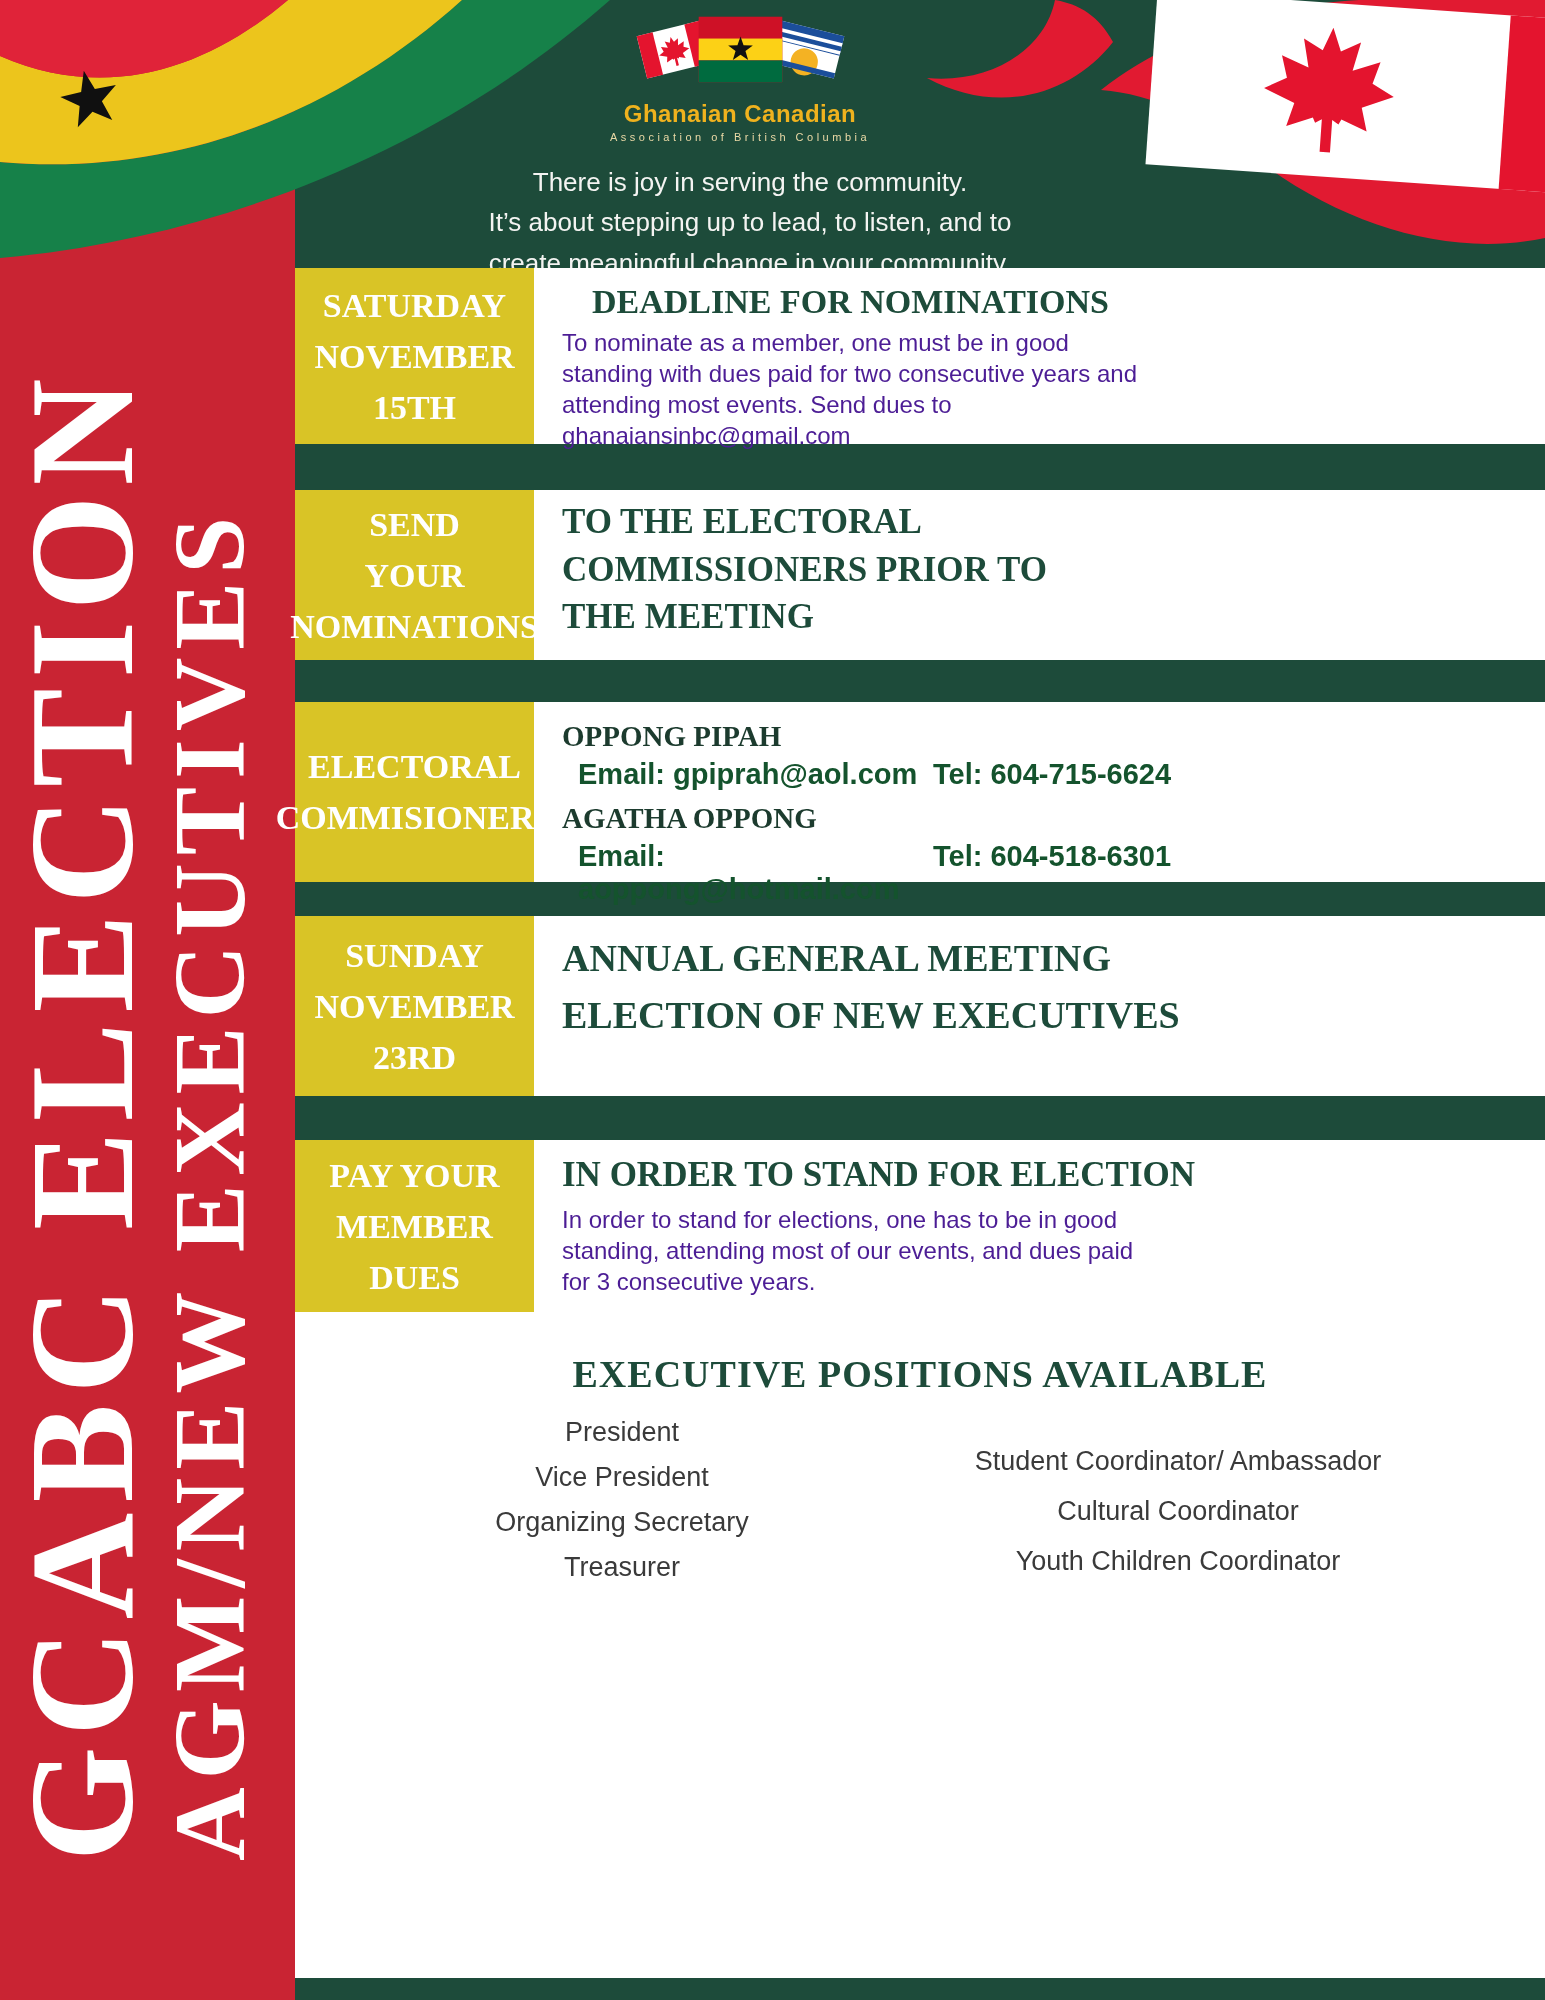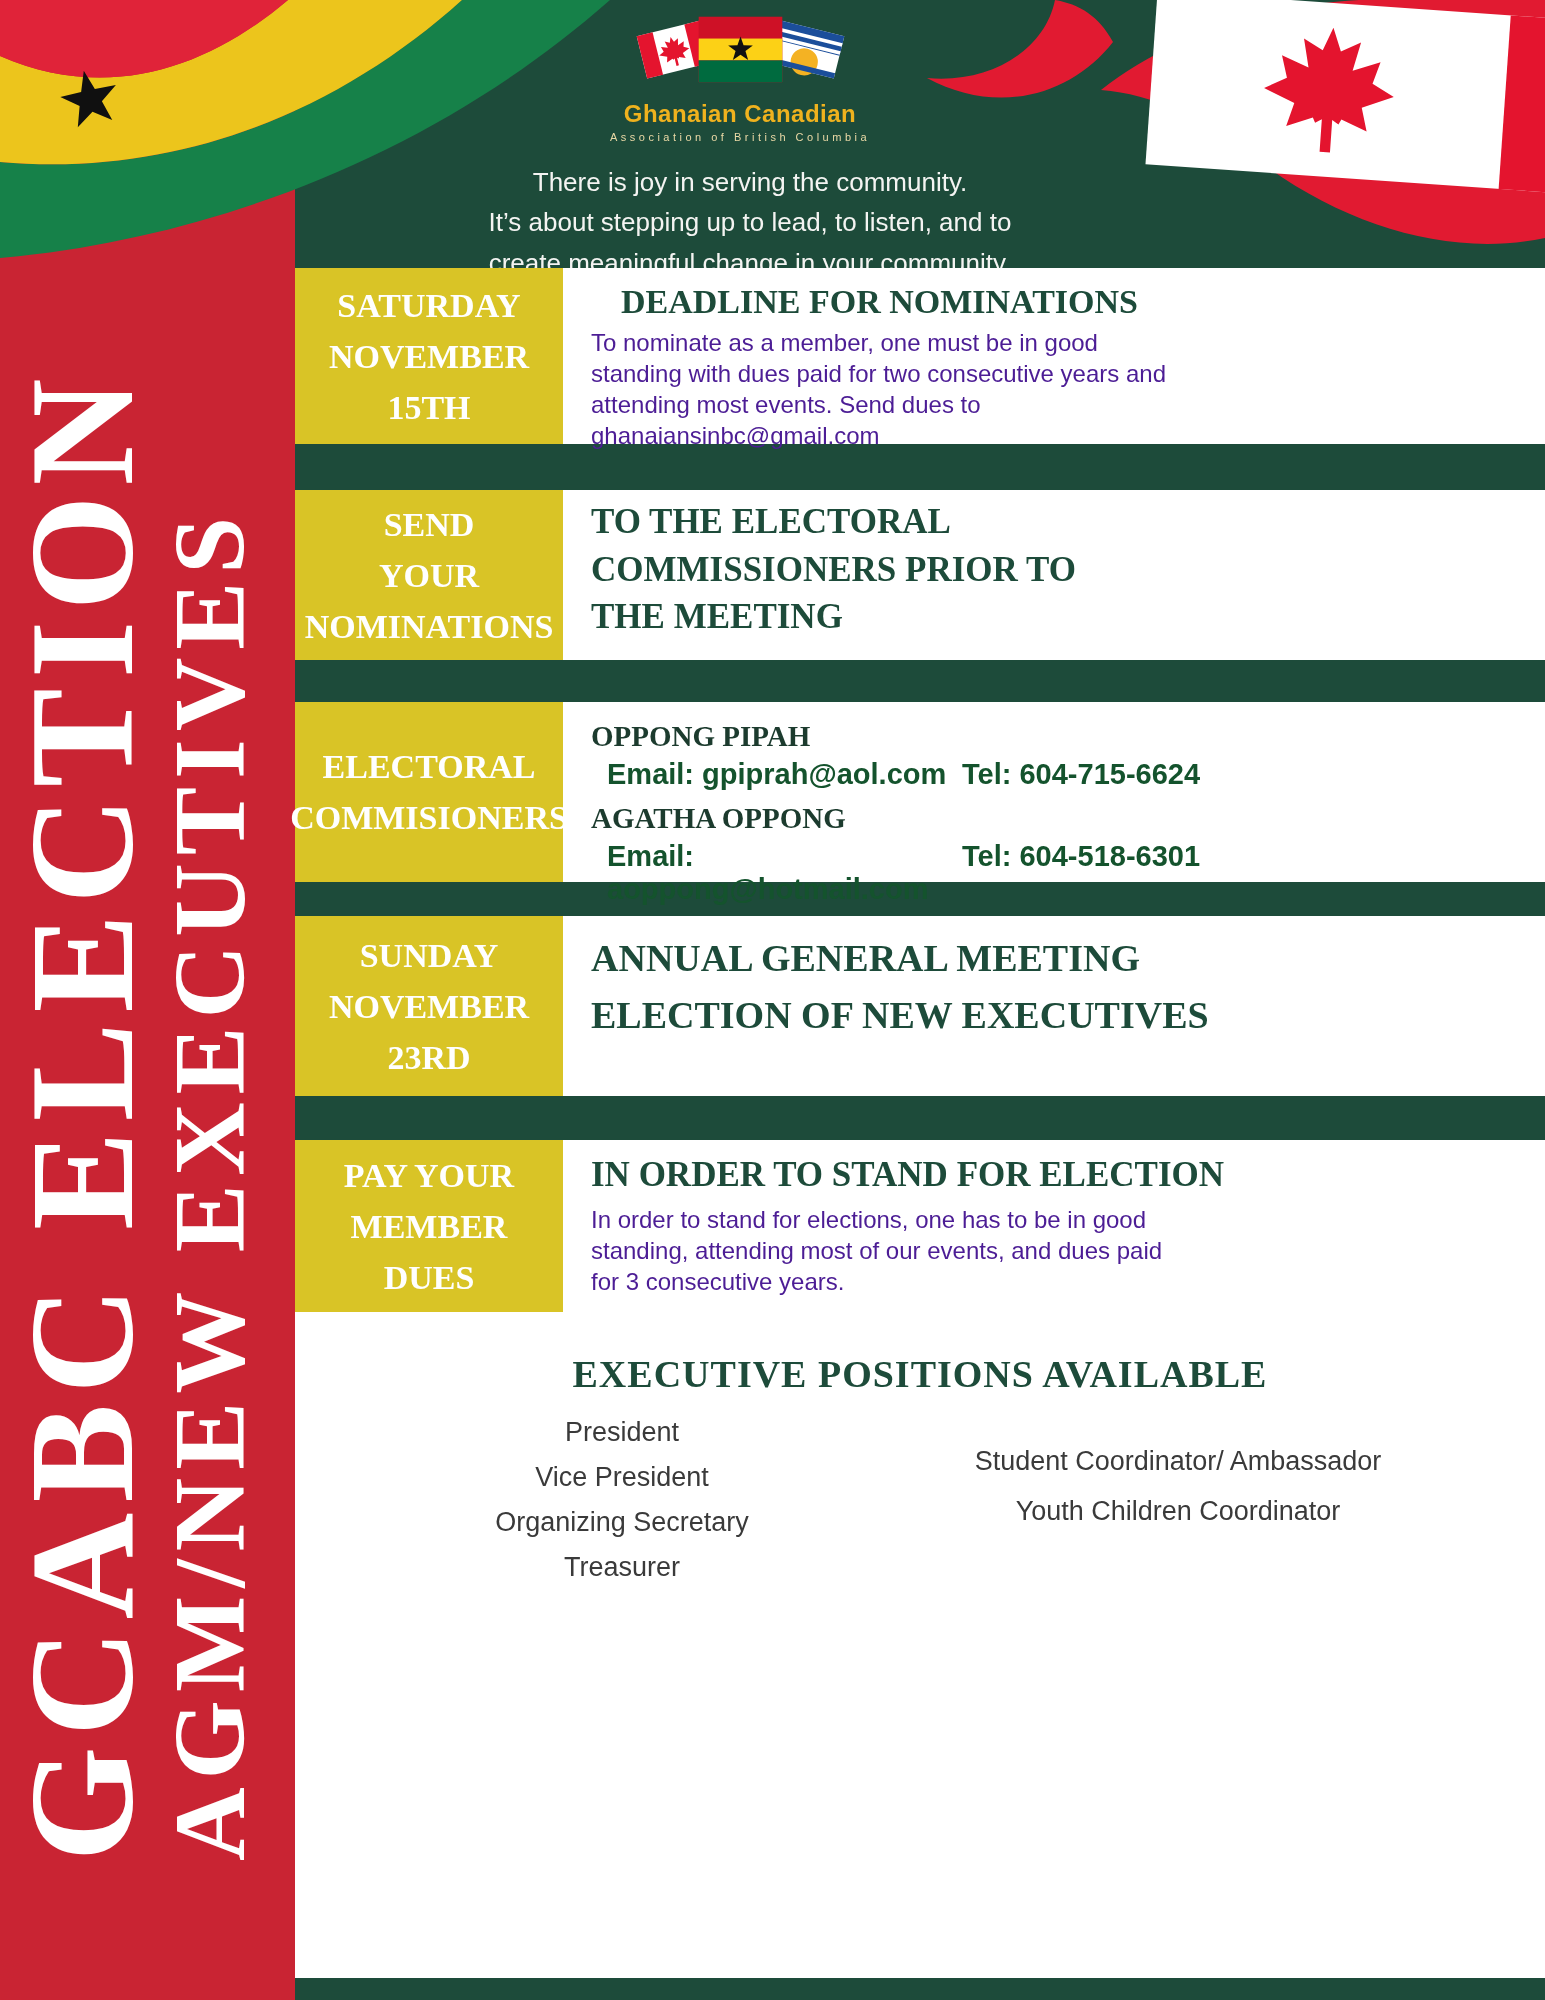--- a/index.html
+++ b/index.html
@@ -43,21 +43,21 @@
   
   .intro {
     position:absolute; left:330px; top:162px; width:840px; z-index:3;
     color:#f4f4f2; font-size:26px; line-height:1.55; text-align:center;
     white-space:pre-line;
   }
 
   
   .row { position:absolute; left:295px; width:1250px; display:flex; z-index:3; }
   .row-label {
-    width:268px; background:#d9c426; color:#ffffff;
+    width:239px; background:#d9c426; color:#ffffff;
     font-family:"Liberation Serif", serif; font-weight:700;
     font-size:34px; line-height:1.5;
     display:flex; align-items:center; justify-content:center;
     text-align:center; white-space:pre-line;
   }
   .row-content { flex:1; background:#ffffff; padding:14px 28px; }
   .row-heading {
     font-family:"Liberation Serif", serif; font-weight:700;
     color:#1d4b3a; white-space:pre-line;
   }
@@ -217,20 +217,21 @@
     <div class="footer-title">EXECUTIVE POSITIONS AVAILABLE</div>
     <div class="footer-cols">
       <ul class="pos-list pos-left">
         <li>President</li>
         <li>Vice President</li>
         <li>Organizing Secretary</li>
         <li>Treasurer</li>
       </ul>
       <ul class="pos-list pos-right">
         <li>Student Coordinator/ Ambassador</li>
+        <li>Cultural Coordinator</li>
         <li>Youth Children Coordinator</li>
       </ul>
     </div>
   </div>
 
   <div class="bottom-strip"></div>
 
 </div>
 
 </body></html>

